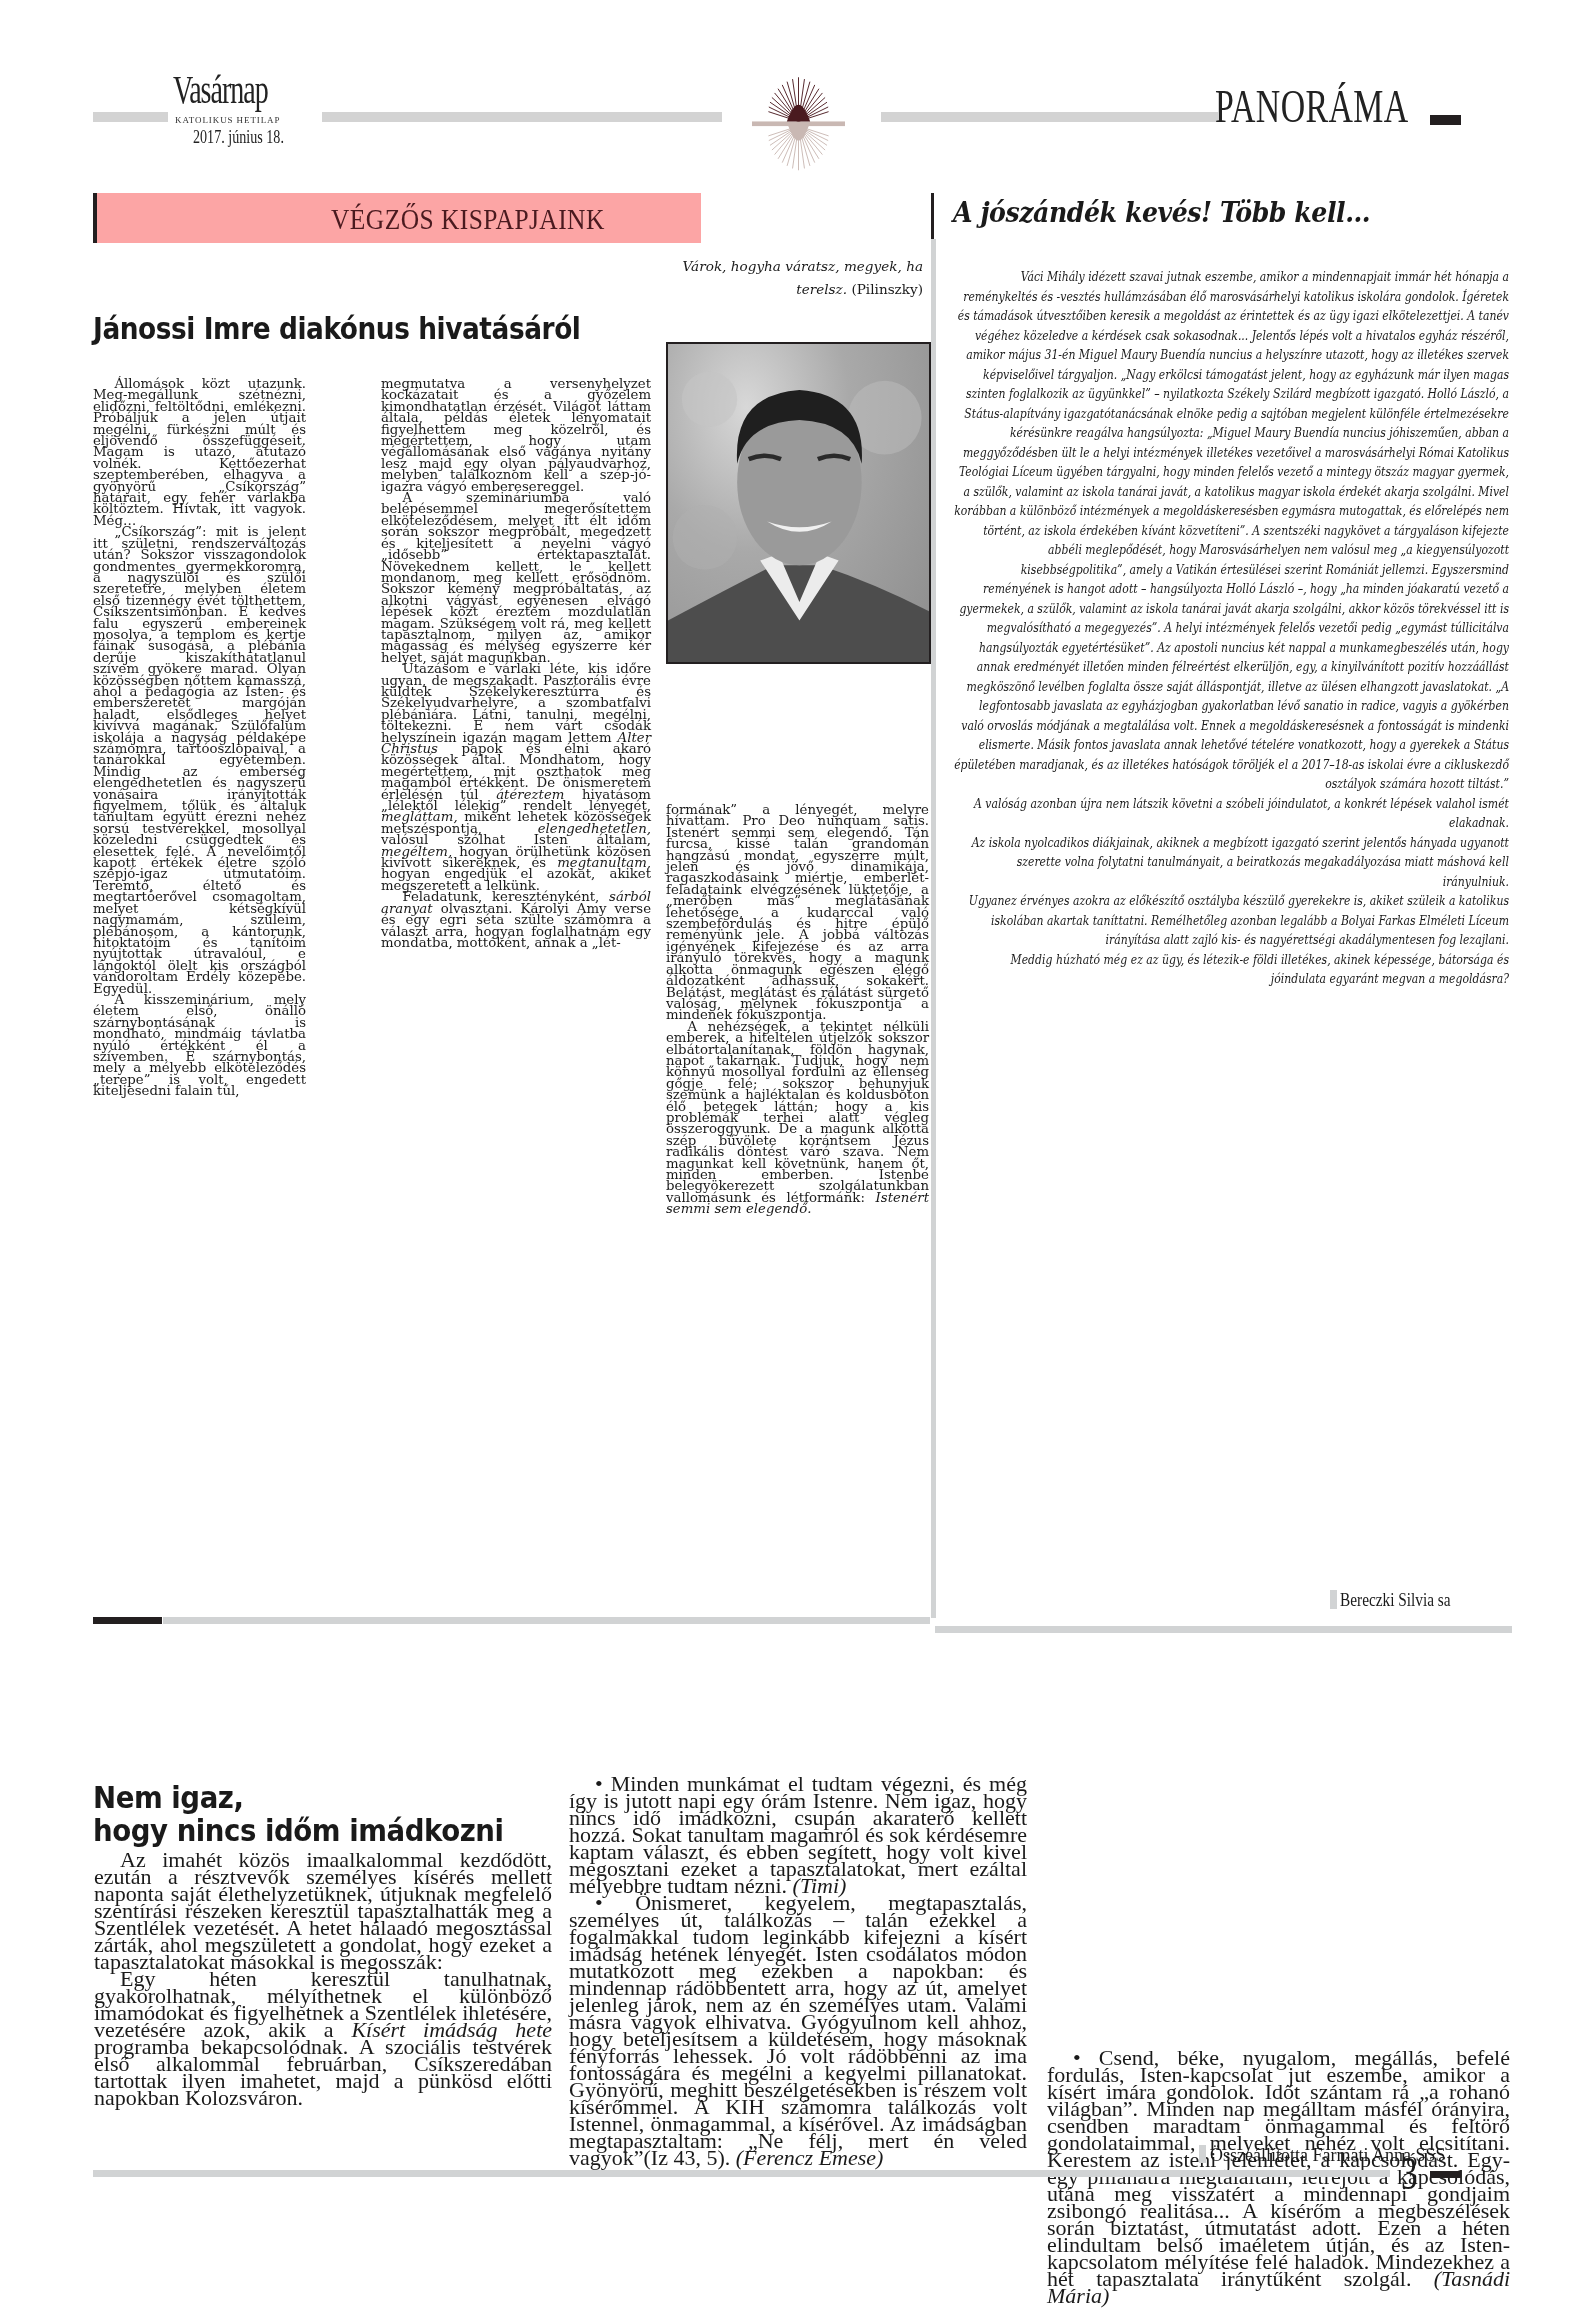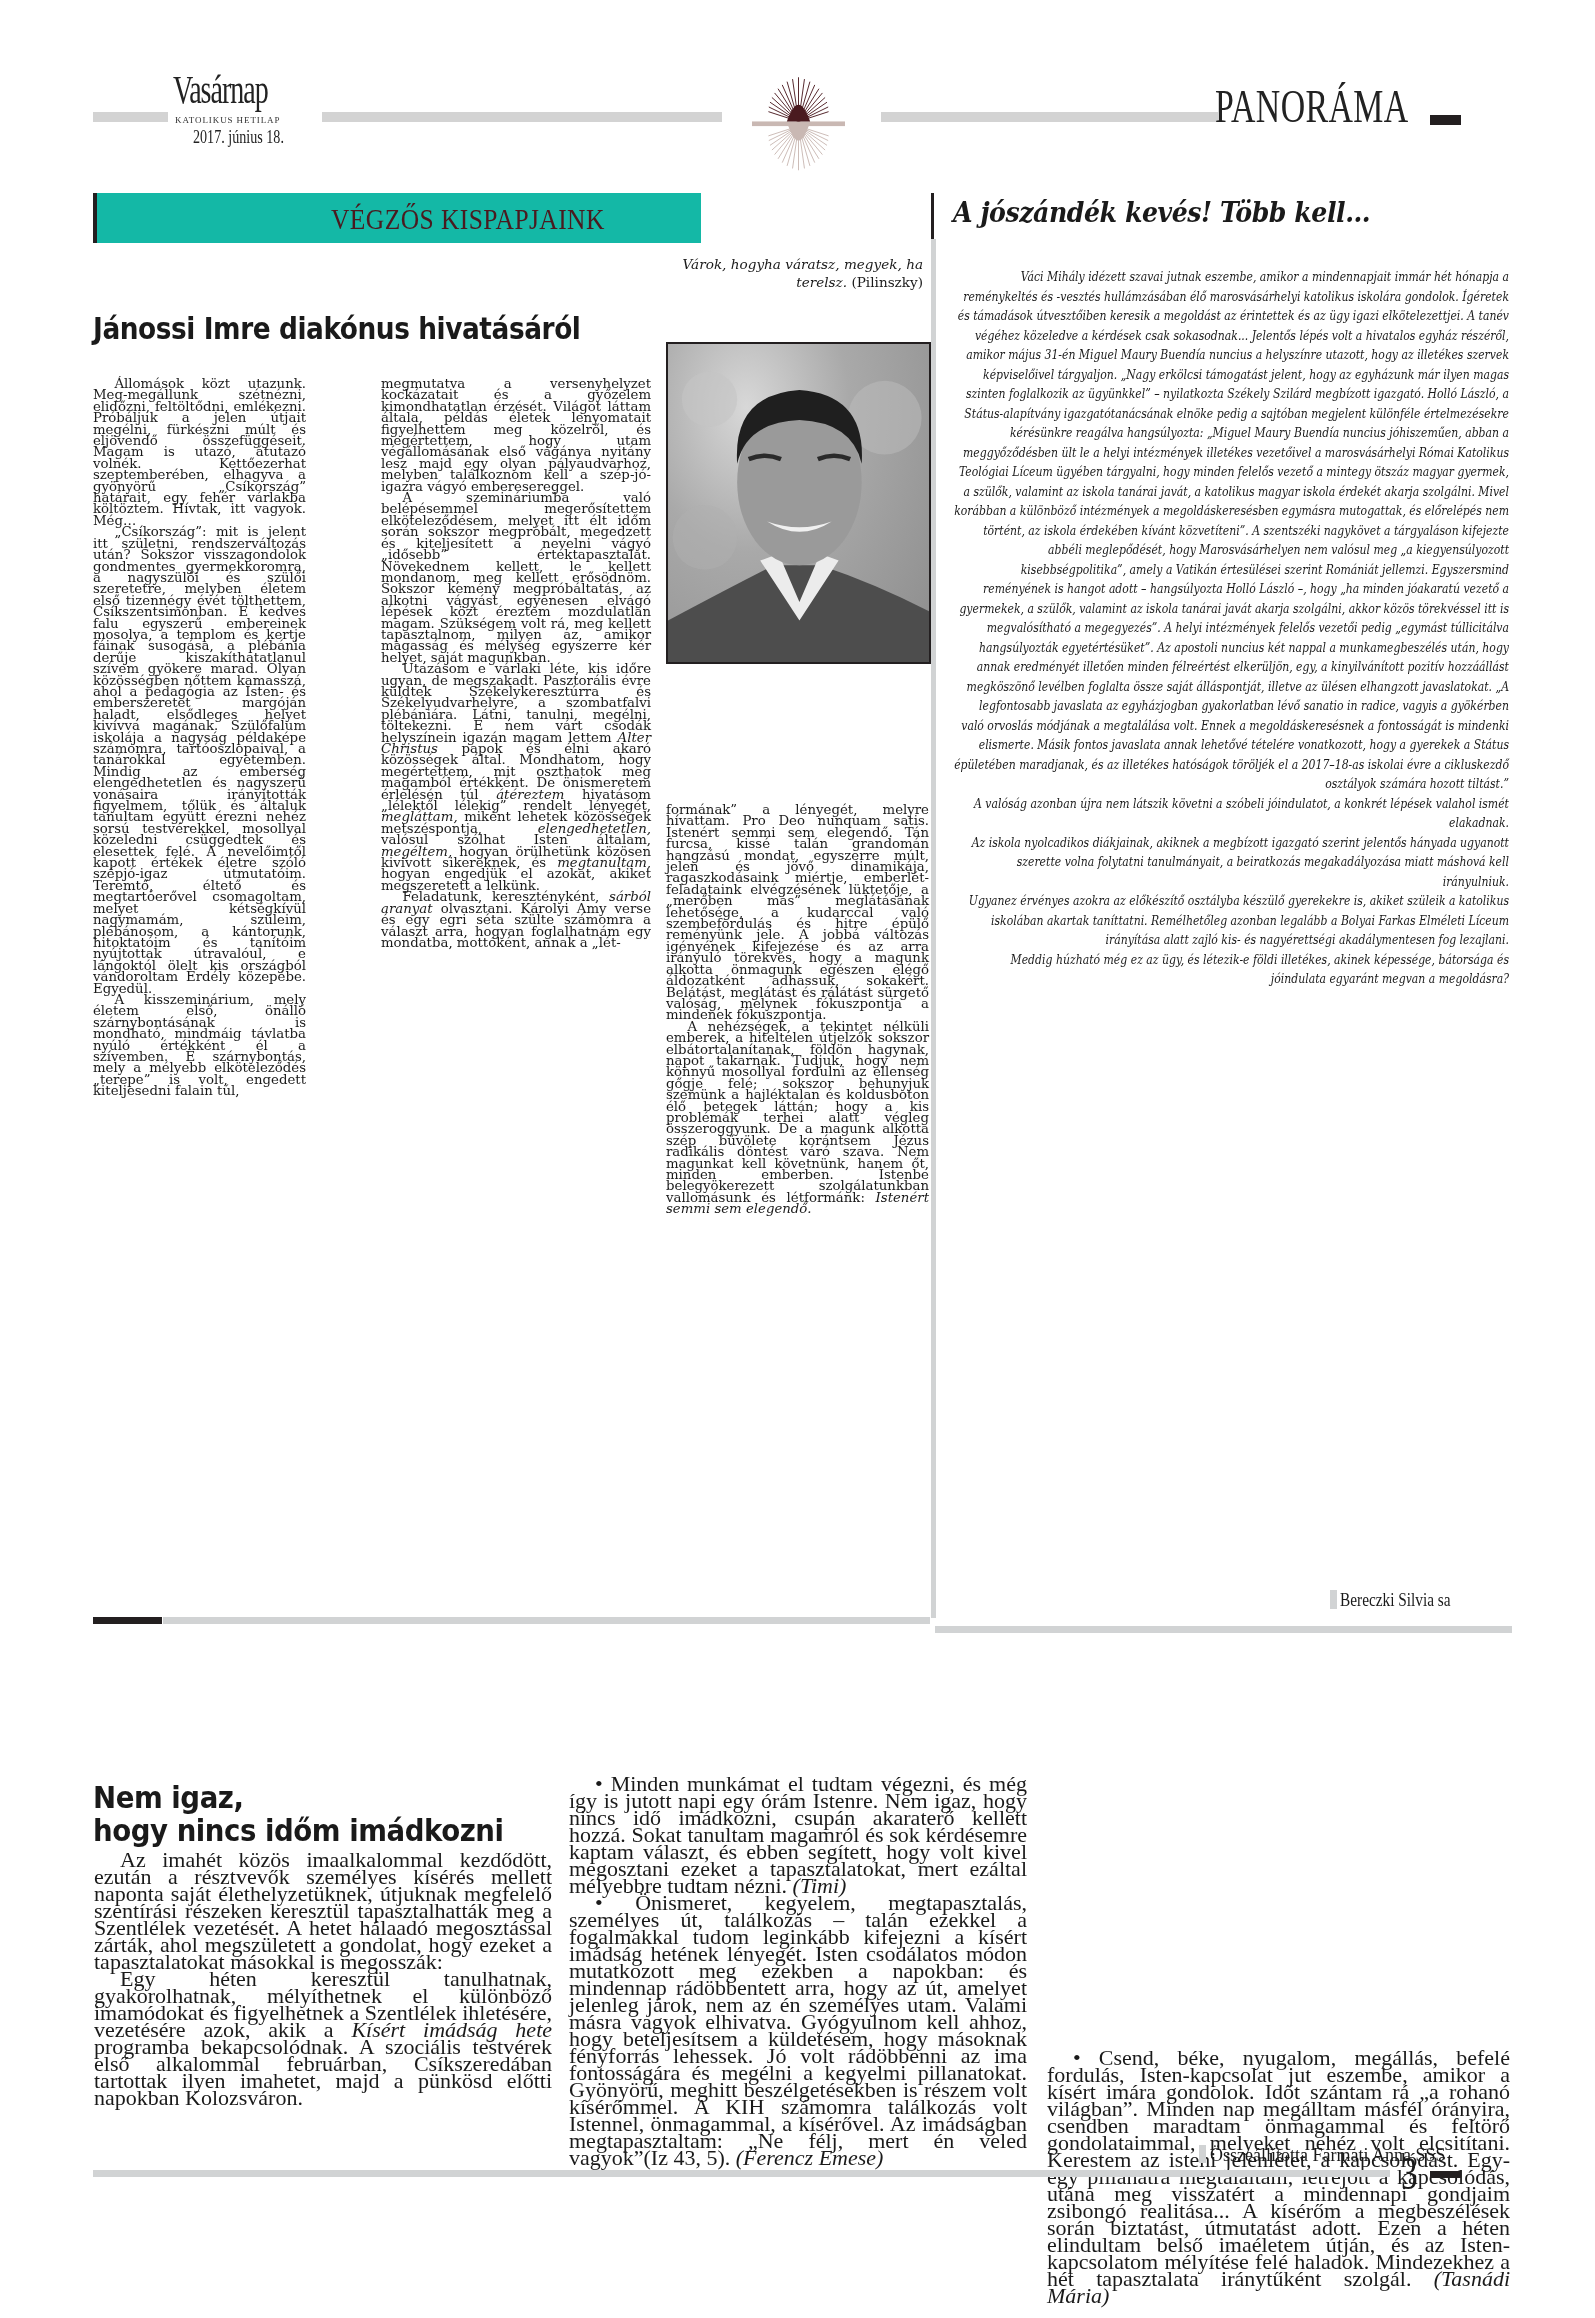--- a/index.html
+++ b/index.html
@@ -8,24 +8,24 @@
   
   .mast-rule { position: absolute; height: 10.3px; background: #d3d3d3; top: 112px; }
   .logo-title { position: absolute; left: 173px; top: 70px; font-family: "Liberation Serif", serif; font-size: 40px; line-height: 1; letter-spacing: -1.4px; transform: scaleX(0.7); transform-origin: left top; color: #222; }
   .logo-sub { position: absolute; left: 175px; top: 115px; font-family: "Liberation Serif", serif; font-size: 9px; letter-spacing: 0.9px; color: #333; }
   .logo-date { position: absolute; left: 193px; top: 126px; font-family: "Liberation Serif", serif; font-size: 19.6px; transform: scaleX(0.72); transform-origin: left top; color: #222; }
   .sunburst { position: absolute; left: 752px; top: 74px; width: 93px; height: 100px; }
   .section-title { position: absolute; left: 1215px; top: 83px; font-family: "Liberation Serif", serif; font-size: 47px; line-height: 1; transform: scaleX(0.72); transform-origin: left top; color: #222; letter-spacing: 0.5px; }
   .section-block { position: absolute; left: 1430px; top: 115px; width: 31px; height: 10.3px; background: #231f20; }
 
   
-  .kicker { position: absolute; left: 93px; top: 193px; width: 608px; height: 50px; background: #14b8a6; border-left: 4.7px solid #231f20; box-sizing: border-box; }
+  .kicker { position: absolute; left: 93px; top: 193px; width: 608px; height: 50px; background: #fca5a5; border-left: 4.7px solid #231f20; box-sizing: border-box; }
   .kicker span { position: absolute; left: 234px; top: 9.3px; font-family: "Liberation Serif", serif; font-size: 30px; color: #4a1a1f; letter-spacing: 0.5px; transform: scaleX(0.85); transform-origin: left top; white-space: nowrap; }
 
-  .motto { position: absolute; left: 659px; top: 255px; width: 264px; text-align: right; font-family: "DejaVu Serif", serif; font-size: 13.6px; line-height: 18px; }
+  .motto { position: absolute; left: 659px; top: 255px; width: 264px; text-align: right; font-family: "DejaVu Serif", serif; font-size: 13.6px; line-height: 23px; }
   .motto i { font-style: italic; }
 
   .headline1 { position: absolute; left: 93px; top: 311px; font-family: "DejaVu Sans", sans-serif; font-weight: bold; font-size: 30px; letter-spacing: -0.5px; transform: scaleX(0.88); transform-origin: left top; white-space: nowrap; }
 
   .photo { position: absolute; left: 666px; top: 342px; width: 265px; height: 322px; border: 2.8px solid #231f20; box-sizing: border-box; overflow: hidden;
            background: radial-gradient(ellipse at 30% 20%, #d8d8d8 0%, #a9a9a9 40%, #8c8c8c 100%); }
 
   .col { position: absolute; font-family: "DejaVu Serif", serif; font-size: 13.3px; line-height: 11.4px; text-align: justify; hyphens: manual; color: #1a1a1a; }
   .col p { margin: 0; text-indent: 21.5px; }
   .col p.noind { text-indent: 0; }

